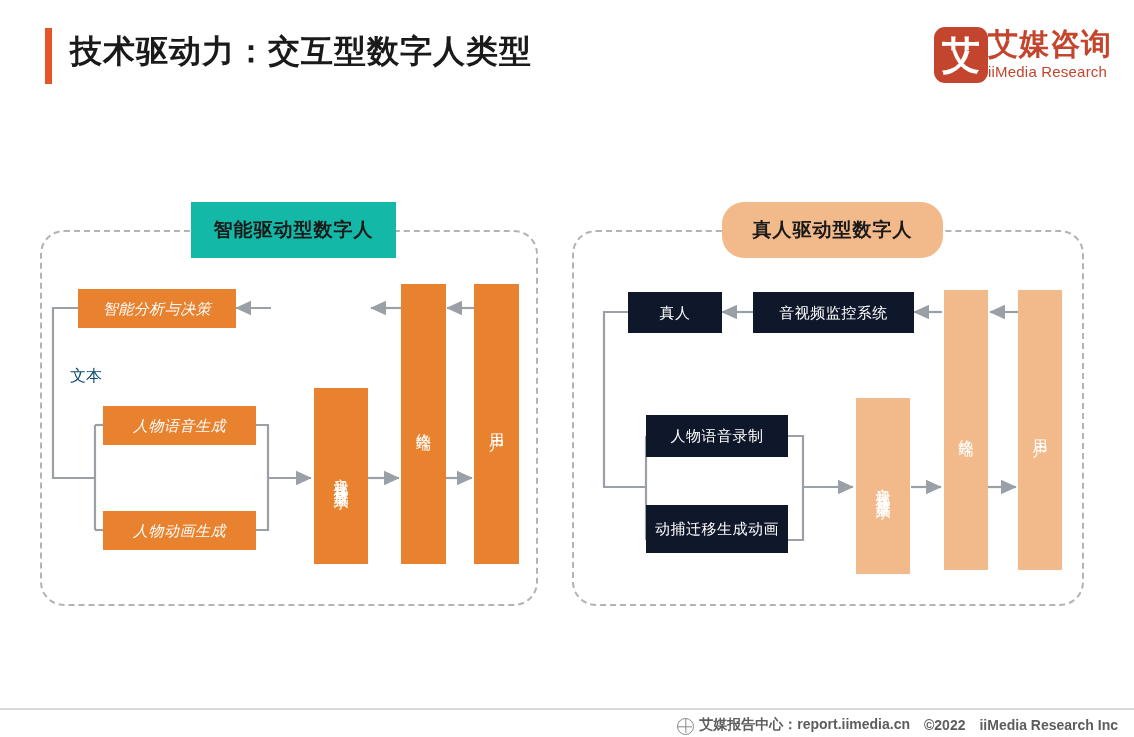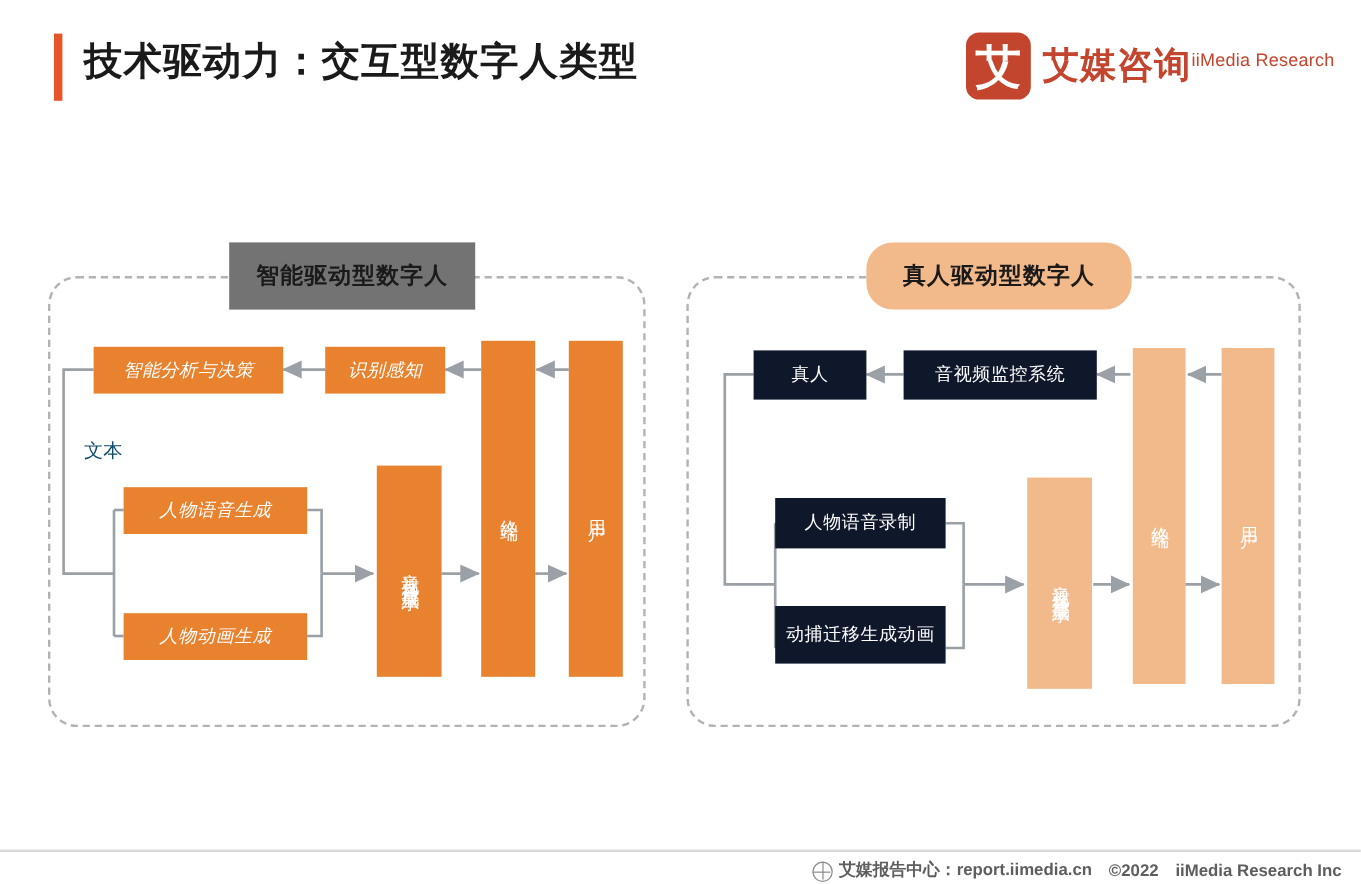--- a/index.html
+++ b/index.html
@@ -25,21 +25,21 @@
     letter-spacing: 1px; white-space: nowrap;
     font-family: "Liberation Sans", "DejaVu Sans", sans-serif;
   }
   #logo { position: absolute; right: 22px; top: 24px; height: 62px; display: flex; align-items: center; }
   #logo-mark {
     width: 54px; height: 56px; border-radius: 11px; background: #c4452e;
     color: #ffffff; font-size: 38px; font-weight: bold;
     display: flex; align-items: center; justify-content: center;
     font-family: "Liberation Sans", "DejaVu Sans", sans-serif;
   }
-  #logo-text { margin-left: 10px; display: flex; justify-content: center; }
+  #logo-text { display: flex; flex-direction: column; justify-content: center; }
   #logo-cn { font-size: 30px; font-weight: bold; color: #c4452e; letter-spacing: 1px; line-height: 1.05; }
   #logo-en { font-size: 15px; color: #c4452e; letter-spacing: .2px; line-height: 1.4; margin-top: 1px; }
 
   
   #stage { position: absolute; left: 0; top: 0; width: 1134px; height: 700px; }
 
   .panel {
     position: absolute;
     border: 2px dashed #b3b3b3;
     border-radius: 24px;
@@ -47,21 +47,21 @@
   }
   #panel-left  { left: 40px;  top: 230px; width: 498px; height: 376px; }
   #panel-right { left: 572px; top: 230px; width: 512px; height: 376px; }
 
   .panel-title {
     position: absolute;
     display: flex; align-items: center; justify-content: center;
     font-size: 19px; font-weight: bold; color: #1a1a1a;
     white-space: nowrap; letter-spacing: 1px;
   }
-  #panel-title-left  { left: 191px; top: 202px; width: 205px; height: 56px; background: #737373; }
+  #panel-title-left  { left: 191px; top: 202px; width: 205px; height: 56px; background: #14b8a6; }
   #panel-title-right { left: 722px; top: 202px; width: 221px; height: 56px; background: #f2b98a; border-radius: 22px; }
 
   
   .node {
     position: absolute;
     display: flex; align-items: center; justify-content: center;
     color: #ffffff; font-size: 15px; letter-spacing: .5px;
     text-align: center; line-height: 1.18; box-sizing: border-box;
   }
   .node.orange { background: #e8822f; font-style: italic; }
@@ -179,21 +179,20 @@
   </svg>
 
   <div class="panel" id="panel-left"></div>
   <div class="panel" id="panel-right"></div>
 
   <div class="panel-title" id="panel-title-left">智能驱动型数字人</div>
   <div class="panel-title" id="panel-title-right">真人驱动型数字人</div>
 
   <div class="node orange" style="left:78px;  top:289px; width:158px; height:39px;">智能分析与决策</div>
 
-  <div class="node orange" style="left:271px; top:289px; width:100px; height:39px;">识别感知</div>
 
   <div class="plain-label" style="left:70px; top:366px;">文本</div>
 
   <div class="node orange" style="left:103px; top:406px; width:153px; height:39px;">人物语音生成</div>
 
   <div class="node orange" style="left:103px; top:511px; width:153px; height:39px;">人物动画生成</div>
 
   <div class="vbar" style="left:314px; top:388px; width:54px; height:176px;">
     <span>音视频合成显示</span>
   </div>

